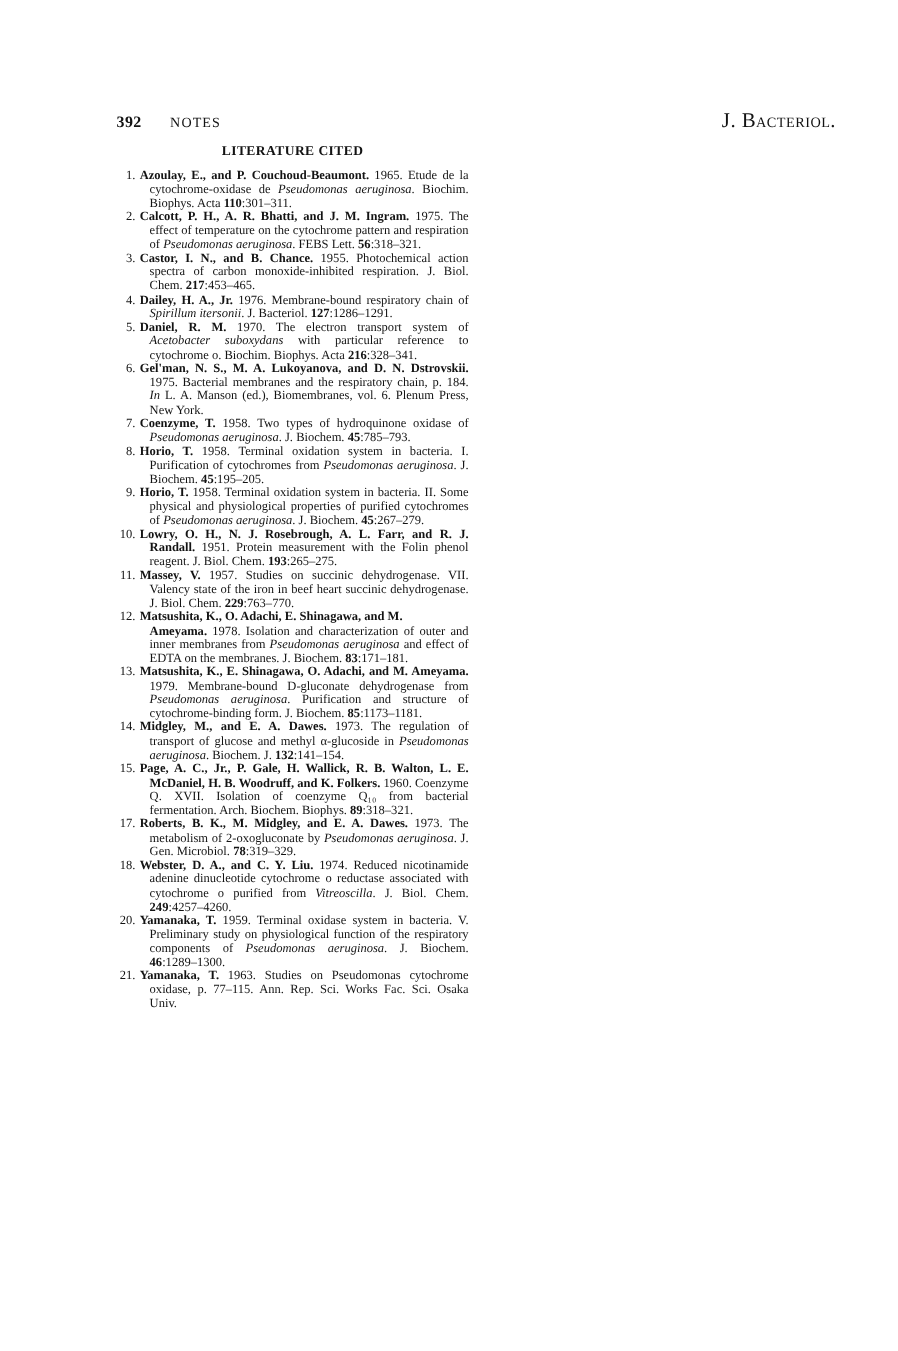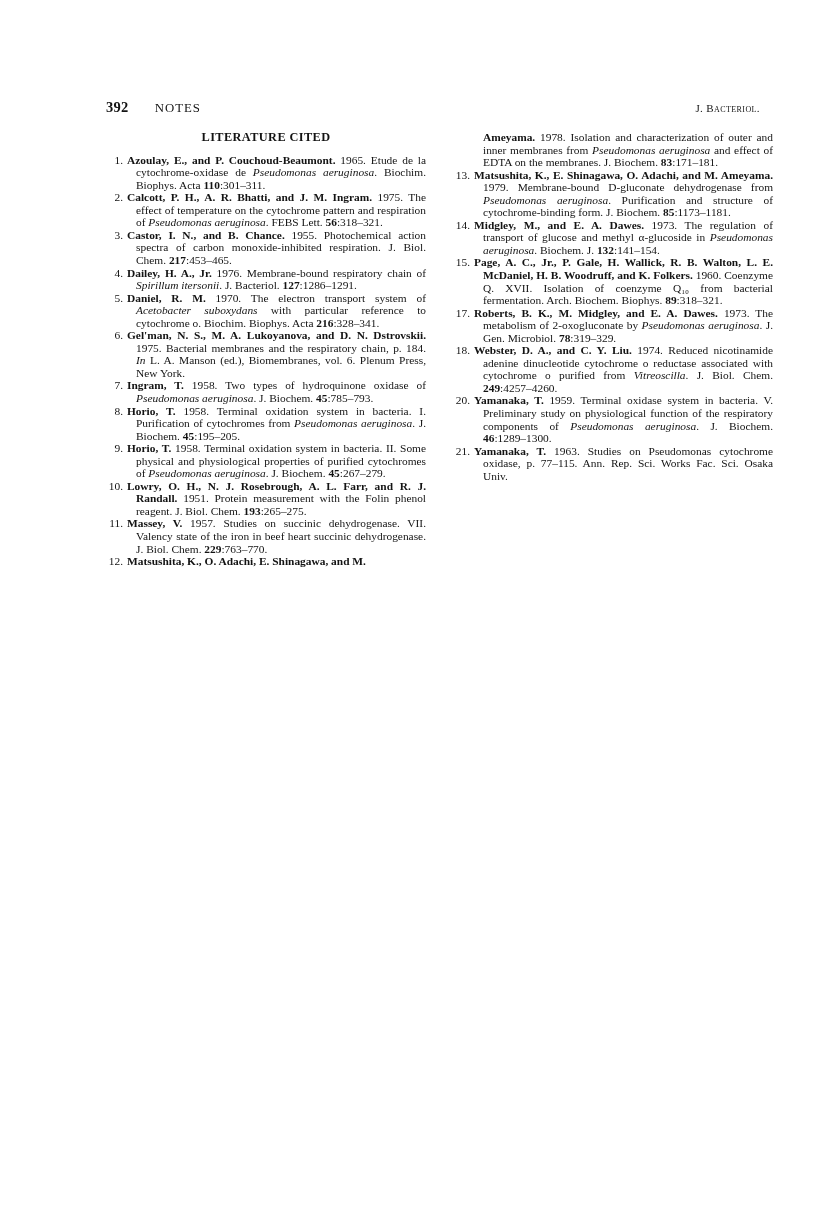--- a/index.html
+++ b/index.html
@@ -13,26 +13,26 @@
   .page { position: relative; width: 681px; height: 1228px; background: #ffffff; }
 
   .page-header {
     position: absolute;
     top: 99px; left: 106px; width: 654px;
     display: flex; justify-content: space-between; align-items: baseline;
   }
   .header-left { display: flex; align-items: baseline; }
   .page-num { font-size: 14.5px; font-weight: 700; margin-right: 26px; letter-spacing: 0.3px; }
   .running-section { font-size: 12.8px; letter-spacing: 1px; }
-  .journal-name { font-size: 11px; font-variant: small-caps; letter-spacing: 0.4px; }
+  .journal-name { font-size: 19px; font-variant: small-caps; letter-spacing: 0.4px; }
 
   .columns {
     position: absolute;
     top: 131px; left: 106px; width: 654px;
-    display: flex; column-gap: 27px;
+    display: flex; column-gap: 14px; flex-direction: column;
   }
   .col { flex: 0 0 320px; width: 320px; }
 
   .lit-title {
     font-size: 12.3px; font-weight: 700;
     line-height: 12.6px;
     text-align: center;
     letter-spacing: 0.4px;
     margin-bottom: 10px;
   }
@@ -87,21 +87,21 @@
           <div class="ref">
             <span class="ref-num">5.</span>
             <div class="ref-text"><span class="b">Daniel, R. M.</span><span> 1970. The electron transport system of </span><span class="i">Acetobacter suboxydans</span><span> with particular reference to cytochrome o. Biochim. Biophys. Acta </span><span class="b">216</span><span>:328–341.</span></div>
           </div>
           <div class="ref">
             <span class="ref-num">6.</span>
             <div class="ref-text"><span class="b">Gel'man, N. S., M. A. Lukoyanova, and D. N. Dstrovskii.</span><span> 1975. Bacterial membranes and the respiratory chain, p. 184. </span><span class="i">In</span><span> L. A. Manson (ed.), Biomembranes, vol. 6. Plenum Press, New York.</span></div>
           </div>
           <div class="ref">
             <span class="ref-num">7.</span>
-            <div class="ref-text"><span class="b">Ingram, T.</span><span> 1958. Two types of hydroquinone oxidase of </span><span class="i">Pseudomonas aeruginosa</span><span>. J. Biochem. </span><span class="b">45</span><span>:785–793.</span></div>
+            <div class="ref-text"><span class="b">Coenzyme, T.</span><span> 1958. Two types of hydroquinone oxidase of </span><span class="i">Pseudomonas aeruginosa</span><span>. J. Biochem. </span><span class="b">45</span><span>:785–793.</span></div>
           </div>
           <div class="ref">
             <span class="ref-num">8.</span>
             <div class="ref-text"><span class="b">Horio, T.</span><span> 1958. Terminal oxidation system in bacteria. I. Purification of cytochromes from </span><span class="i">Pseudomonas aeruginosa</span><span>. J. Biochem. </span><span class="b">45</span><span>:195–205.</span></div>
           </div>
           <div class="ref">
             <span class="ref-num">9.</span>
             <div class="ref-text"><span class="b">Horio, T.</span><span> 1958. Terminal oxidation system in bacteria. II. Some physical and physiological properties of purified cytochromes of </span><span class="i">Pseudomonas aeruginosa</span><span>. J. Biochem. </span><span class="b">45</span><span>:267–279.</span></div>
           </div>
           <div class="ref">

